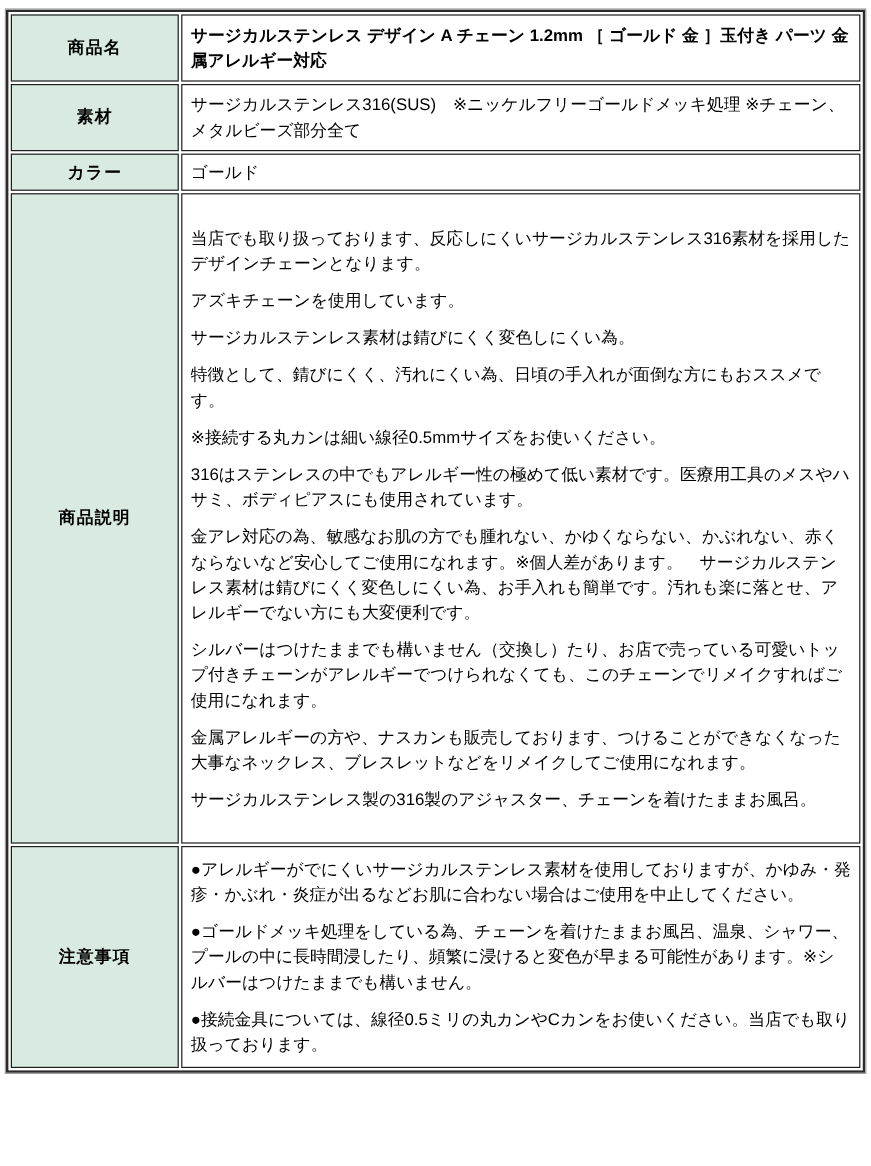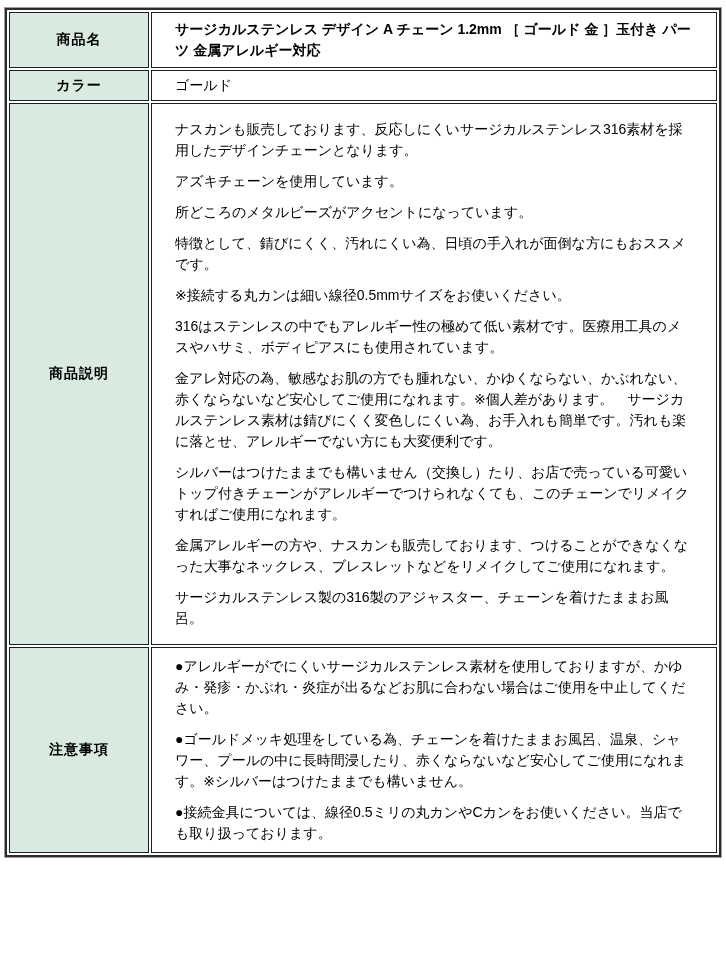--- a/index.html
+++ b/index.html
@@ -42,21 +42,21 @@
     vertical-align: middle;
     padding: 4px 18px;
     letter-spacing: 1px;
   }
   td.row-value {
     border: 1px solid var(--cell-border);
     font-size: 14px;
     line-height: 21px;
     text-align: left;
     vertical-align: middle;
-    padding: 4px 23px;
+    padding: 4px 7px;
     word-break: break-all;
   }
   td.row-value.bold { font-weight: bold; }
   td.row-value p {
     margin: 0;
     padding: 0;
   }
   td.row-value p + p {
     margin-top: 10px; 
   }
@@ -77,44 +77,50 @@
       <col class="col-label">
       <col class="col-value">
     </colgroup>
     <tbody data-name="spec-table-body">
         <tr data-name="table-row-product-name">
           <th class="row-label" data-name="row-header-product-name">商品名</th>
           <td class="row-value bold" data-name="row-value-product-name">
             <p data-name="paragraph">サージカルステンレス デザイン A チェーン 1.2mm ［ ゴールド 金 ］玉付き パーツ 金属アレルギー対応</p>
           </td>
         </tr>
+        <tr data-name="table-row-material">
+          <th class="row-label" data-name="row-header-material">素材</th>
+          <td class="row-value" data-name="row-value-material">
+            <p data-name="paragraph">サージカルステンレス316(SUS)　※ニッケルフリーゴールドメッキ処理 ※チェーン、メタルビーズ部分全て</p>
+          </td>
+        </tr>
         <tr data-name="table-row-color">
           <th class="row-label" data-name="row-header-color">カラー</th>
           <td class="row-value" data-name="row-value-color">
             <p data-name="paragraph">ゴールド</p>
           </td>
         </tr>
         <tr data-name="table-row-description">
           <th class="row-label" data-name="row-header-description">商品説明</th>
           <td class="row-value" data-name="row-value-description">
-            <p data-name="paragraph">ナスカンも販売しております、反応しにくいサージカルステンレス316素材を採用したデザインチェーンとなります。</p>
+            <p data-name="paragraph">当店でも取り扱っております、反応しにくいサージカルステンレス316素材を採用したデザインチェーンとなります。</p>
             <p data-name="paragraph">アズキチェーンを使用しています。</p>
-            <p data-name="paragraph">所どころのメタルビーズがアクセントになっています。</p>
+            <p data-name="paragraph">サージカルステンレス素材は錆びにくく変色しにくい為。</p>
             <p data-name="paragraph">特徴として、錆びにくく、汚れにくい為、日頃の手入れが面倒な方にもおススメです。</p>
             <p data-name="paragraph">※接続する丸カンは細い線径0.5mmサイズをお使いください。</p>
             <p data-name="paragraph">316はステンレスの中でもアレルギー性の極めて低い素材です。医療用工具のメスやハサミ、ボディピアスにも使用されています。</p>
             <p data-name="paragraph">金アレ対応の為、敏感なお肌の方でも腫れない、かゆくならない、かぶれない、赤くならないなど安心してご使用になれます。※個人差があります。　サージカルステンレス素材は錆びにくく変色しにくい為、お手入れも簡単です。汚れも楽に落とせ、アレルギーでない方にも大変便利です。</p>
             <p data-name="paragraph">シルバーはつけたままでも構いません（交換し）たり、お店で売っている可愛いトップ付きチェーンがアレルギーでつけられなくても、このチェーンでリメイクすればご使用になれます。</p>
             <p data-name="paragraph">金属アレルギーの方や、ナスカンも販売しております、つけることができなくなった大事なネックレス、ブレスレットなどをリメイクしてご使用になれます。</p>
             <p data-name="paragraph">サージカルステンレス製の316製のアジャスター、チェーンを着けたままお風呂。</p>
           </td>
         </tr>
         <tr data-name="table-row-cautions">
           <th class="row-label" data-name="row-header-cautions">注意事項</th>
           <td class="row-value" data-name="row-value-cautions">
             <p data-name="paragraph">●アレルギーがでにくいサージカルステンレス素材を使用しておりますが、かゆみ・発疹・かぶれ・炎症が出るなどお肌に合わない場合はご使用を中止してください。</p>
-            <p data-name="paragraph">●ゴールドメッキ処理をしている為、チェーンを着けたままお風呂、温泉、シャワー、プールの中に長時間浸したり、赤くならないなど安心してご使用になれます。※シルバーはつけたままでも構いません。</p>
+            <p data-name="paragraph">●ゴールドメッキ処理をしている為、チェーンを着けたままお風呂、温泉、シャワー、プールの中に長時間浸したり、頻繁に浸けると変色が早まる可能性があります。※シルバーはつけたままでも構いません。</p>
             <p data-name="paragraph">●接続金具については、線径0.5ミリの丸カンやCカンをお使いください。当店でも取り扱っております。</p>
           </td>
         </tr>
       </tbody>
   </table>
 </div>
 
 </body></html>

